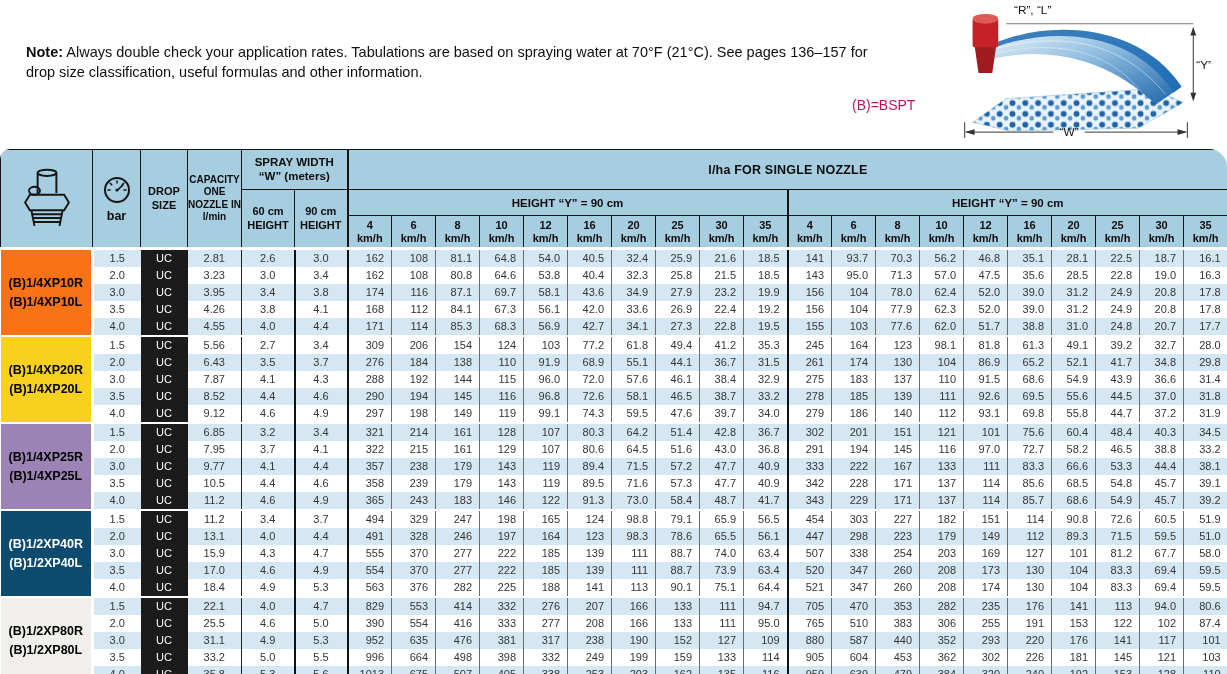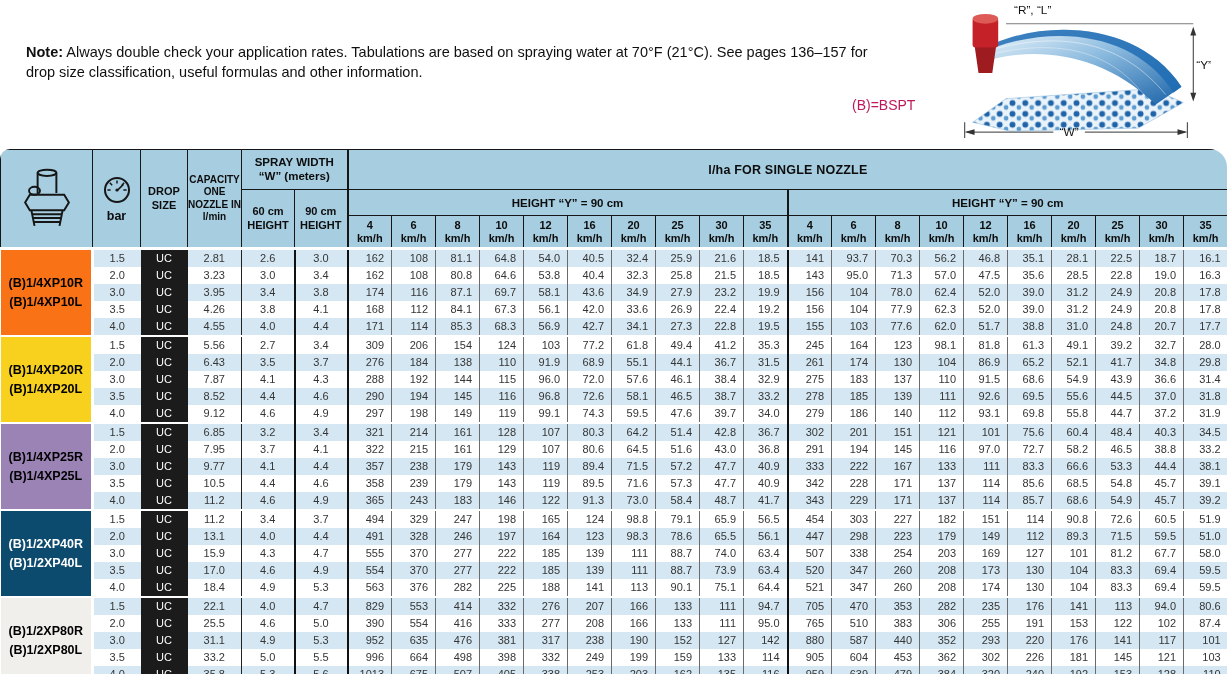--- a/index.html
+++ b/index.html
@@ -848,21 +848,21 @@
             <td class="c wv">5.3</td>
             <td class="num">952</td>
             <td class="num">635</td>
             <td class="num">476</td>
             <td class="num">381</td>
             <td class="num">317</td>
             <td class="num">238</td>
             <td class="num">190</td>
             <td class="num">152</td>
             <td class="num">127</td>
-            <td class="num thickR">142</td>
+            <td class="num thickR">109</td>
             <td class="num">880</td>
             <td class="num">587</td>
             <td class="num">440</td>
             <td class="num">352</td>
             <td class="num">293</td>
             <td class="num">220</td>
             <td class="num">176</td>
             <td class="num">141</td>
             <td class="num">117</td>
             <td class="num">101</td>

